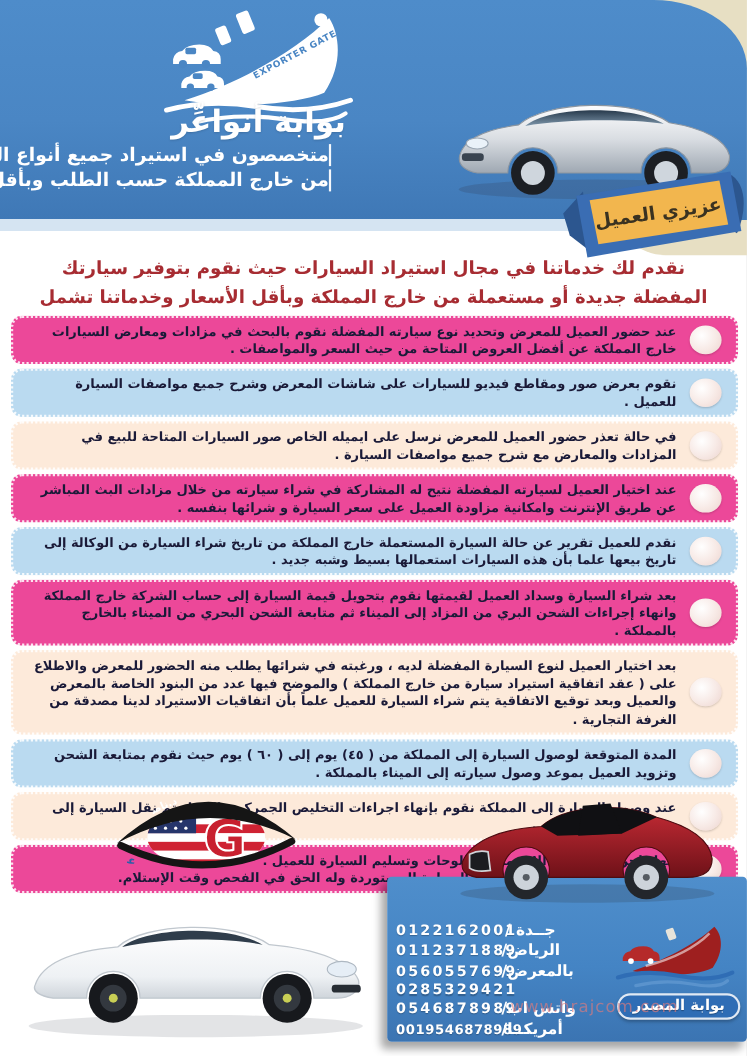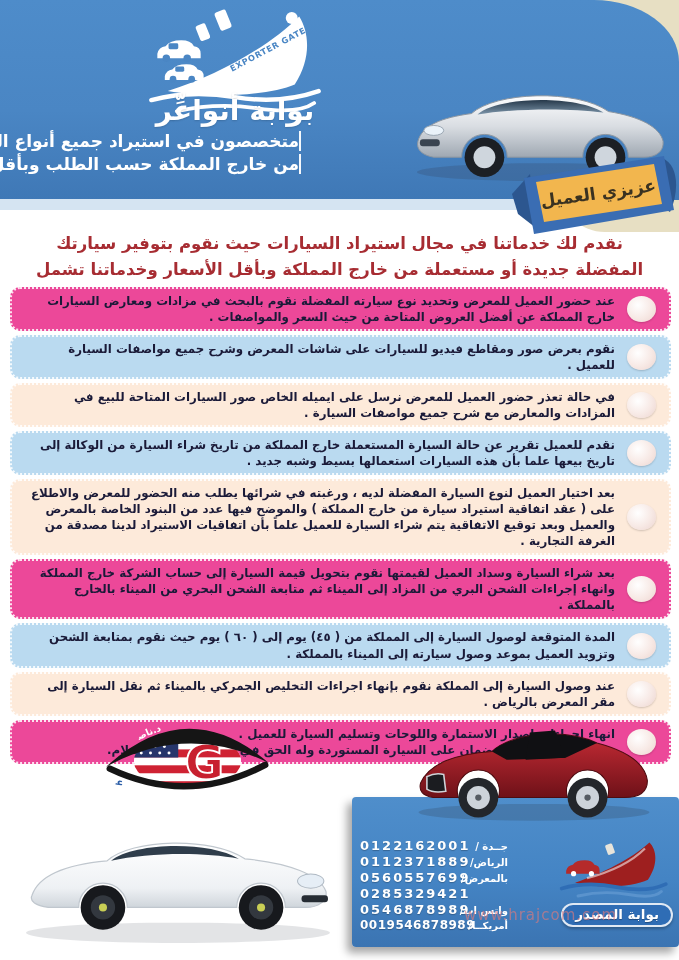--- a/index.html
+++ b/index.html
@@ -74,22 +74,22 @@
   }
   .contact-rows{ position:absolute; left:8px; top:42px; width:152px; }
   .c-row{ display:flex; align-items:baseline; margin-bottom:3px; }
   .c-num{
     width:96px; text-align:right; color:#fff; font-weight:bold;
     font-size:13px; letter-spacing:2px; line-height:1;
     text-shadow:0 1px 1px rgba(0,0,0,.25);
   }
   .c-num.long{ font-size:12px; letter-spacing:.5px; }
   .c-label{
-    flex:1; direction:rtl; text-align:right; color:#fff; font-weight:bold;
-    font-size:10px; padding-right:4px; white-space:nowrap; line-height:1.1;
+    flex:1; direction:rtl; text-align:center; color:#fff; font-weight:bold;
+    font-size:14px; padding-right:4px; white-space:nowrap; line-height:1.1;
   }
   .panel-logo{ position:absolute; right:6px; top:44px; width:130px; height:86px; text-align:right; }
   .red-ship{ width:120px; height:58px; }
   .panel-brand{
     display:inline-block; direction:rtl; background:#2f6db5; color:#fff;
     border:2px solid rgba(255,255,255,.85); border-radius:12px;
     padding:1px 12px 3px; font-size:13.5px; font-weight:bold;
     text-shadow:0 1px 1px rgba(0,0,0,.3); box-shadow:0 2px 3px rgba(0,0,0,.25);
   }
   .watermark{
@@ -175,23 +175,24 @@
     <path d="M24,34 L142,16 L150,56 L32,74 Z" fill="#f2b64e"></path>
     <text transform="translate(87,51) rotate(-8)" text-anchor="middle" direction="rtl" font-size="17" font-weight="bold" fill="#3a3221">عزيزي العميل</text>
   </svg>
 
   <p class="intro">نقدم لك خدماتنا في مجال استيراد السيارات حيث نقوم بتوفير سيارتك المفضلة جديدة أو مستعملة من خارج المملكة وبأقل الأسعار وخدماتنا تشمل ما يلي :</p>
 
   <div class="services">
     <div class="svc cl"><span class="svc-text">عند حضور العميل للمعرض وتحديد نوع سيارته المفضلة نقوم بالبحث في مزادات ومعارض السيارات خارج المملكة عن أفضل العروض المتاحة من حيث السعر والمواصفات .</span><span class="bullet"></span></div>
     <div class="svc cb"><span class="svc-text">نقوم بعرض صور ومقاطع فيديو للسيارات على شاشات المعرض وشرح جميع مواصفات السيارة للعميل .</span><span class="bullet"></span></div>
     <div class="svc cp"><span class="svc-text">في حالة تعذر حضور العميل للمعرض نرسل على ايميله الخاص صور السيارات المتاحة للبيع في المزادات والمعارض مع شرح جميع مواصفات السيارة .</span><span class="bullet"></span></div>
+    <div class="svc cl"><span class="svc-text">عند اختيار العميل لسيارته المفضلة نتيح له  المشاركة في شراء سيارته من خلال مزادات البث المباشر عن طريق الإنترنت وامكانية مزاودة العميل على سعر السيارة و شرائها بنفسه .</span><span class="bullet"></span></div>
     <div class="svc cb"><span class="svc-text">نقدم للعميل تقرير عن حالة السيارة المستعملة خارج المملكة من تاريخ شراء السيارة من الوكالة إلى تاريخ بيعها علما بأن هذه السيارات استعمالها بسيط وشبه جديد .</span><span class="bullet"></span></div>
+    <div class="svc cl"><span class="svc-text">بعد شراء السيارة وسداد العميل لقيمتها نقوم بتحويل قيمة السيارة إلى حساب الشركة خارج المملكة وانهاء إجراءات الشحن البري من المزاد إلى الميناء ثم متابعة الشحن البحري من الميناء بالخارج بالمملكة .</span><span class="bullet"></span></div>
     <div class="svc cp"><span class="svc-text">بعد اختيار العميل لنوع السيارة المفضلة لديه ، ورغبته في شرائها يطلب منه الحضور للمعرض والاطلاع على  ( عقد اتفاقية استيراد سيارة من خارج المملكة ) والموضح فيها عدد من البنود الخاصة بالمعرض والعميل وبعد توقيع الاتفاقية يتم شراء السيارة للعميل علماً بأن اتفاقيات الاستيراد لدينا مصدقة من الغرفة التجارية .</span><span class="bullet"></span></div>
-    <div class="svc cl"><span class="svc-text">بعد شراء السيارة وسداد العميل لقيمتها نقوم بتحويل قيمة السيارة إلى حساب الشركة خارج المملكة وانهاء إجراءات الشحن البري من المزاد إلى الميناء ثم متابعة الشحن البحري من الميناء بالخارج بالمملكة .</span><span class="bullet"></span></div>
     <div class="svc cb"><span class="svc-text">المدة المتوقعة لوصول السيارة إلى المملكة من ( ٤٥) يوم إلى ( ٦٠ ) يوم حيث نقوم بمتابعة الشحن وتزويد العميل بموعد وصول سيارته إلى الميناء بالمملكة .</span><span class="bullet"></span></div>
     <div class="svc cp"><span class="svc-text">عند وصول السيارة إلى المملكة نقوم بإنهاء اجراءات التخليص الجمركي بالميناء ثم نقل السيارة إلى مقر المعرض بالرياض .</span><span class="bullet"></span></div>
     <div class="svc cl"><span class="svc-text">انهاء اجراءات اصدار الاستمارة واللوحات وتسليم السيارة للعميل .
 يقدم معرضنا للعميل ضمان على السيارة المستوردة وله الحق في الفحص وقت الإستلام.</span><span class="bullet"></span></div>
   </div>
 
   <svg class="eye" viewBox="0 0 200 105">
     <defs>
       <clipPath id="irisClip">
           <ellipse cx="100" cy="56" rx="58" ry="30"></ellipse>

